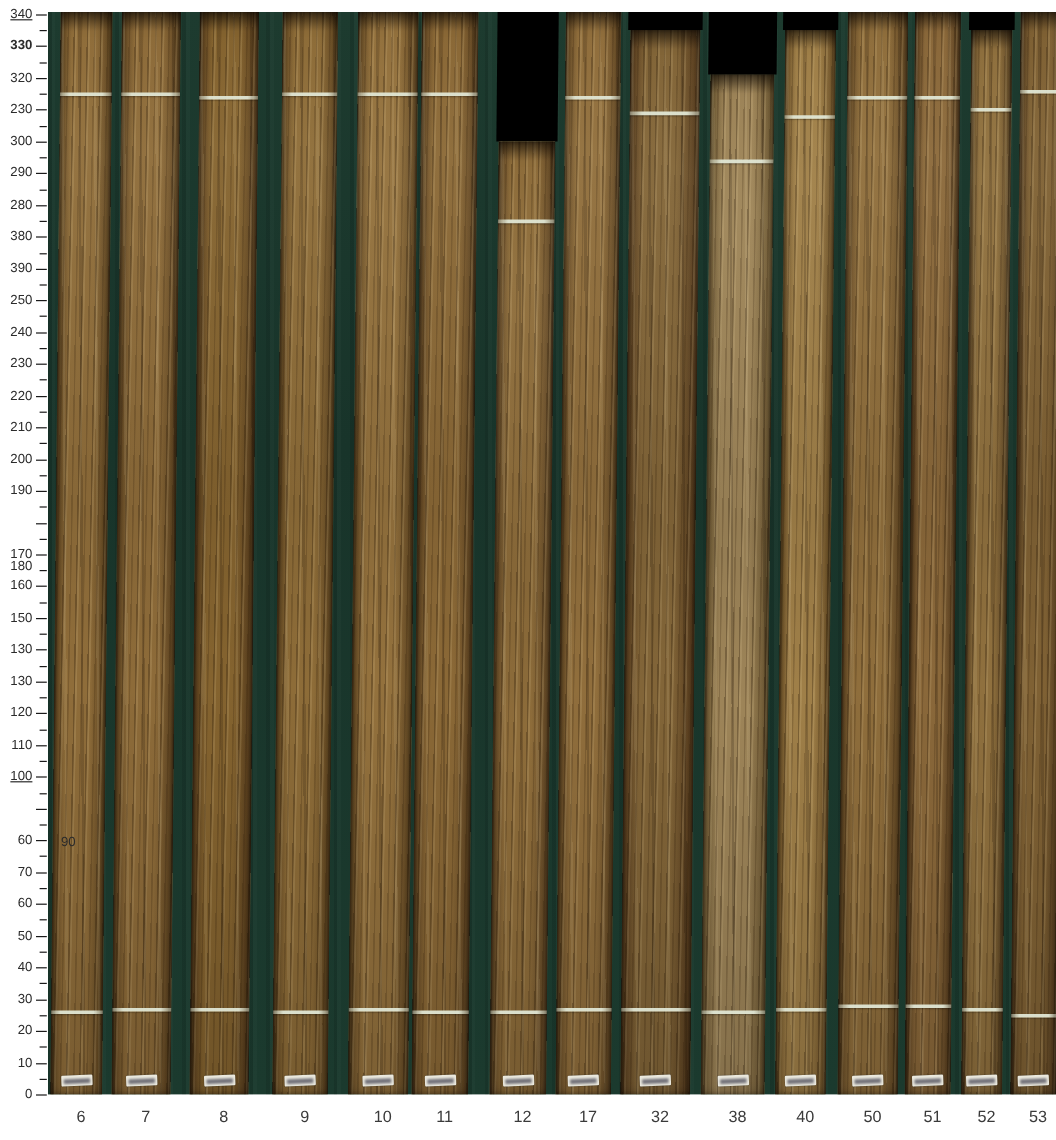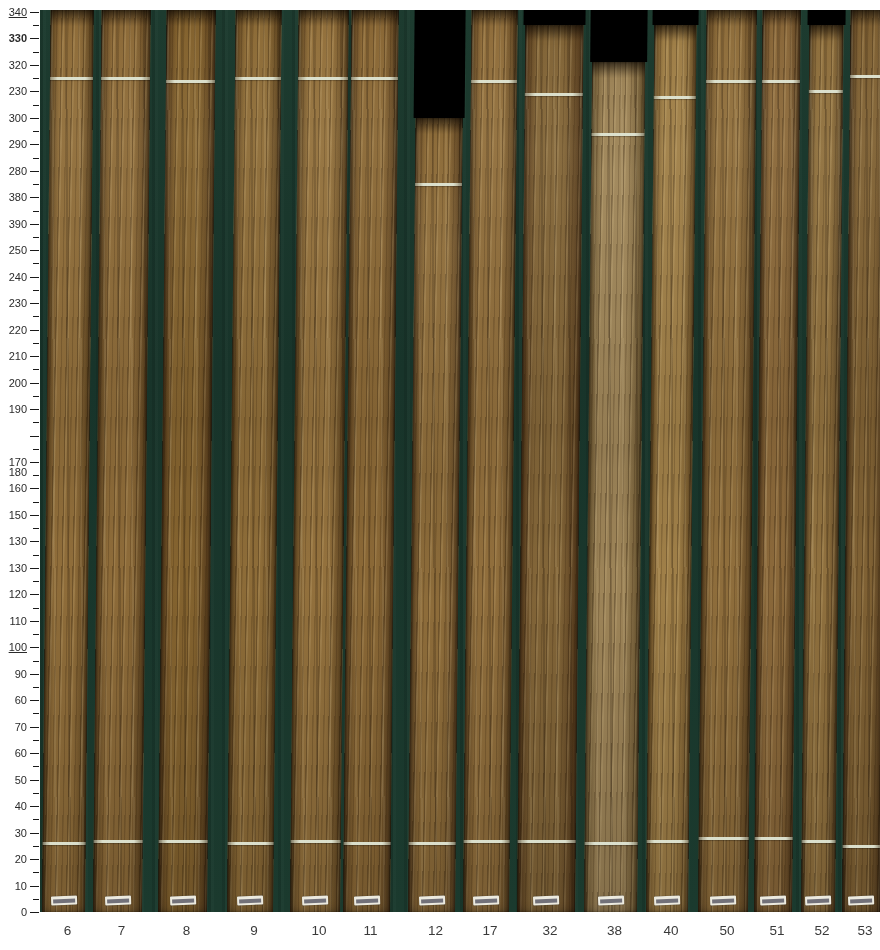--- a/index.html
+++ b/index.html
@@ -226,21 +226,21 @@
       <div class="ytick major" style="top: 753px;"></div>
       <div class="ylab" style="top: 747px;">60</div>
       <div class="ytick minor" style="top: 740px;"></div>
       <div class="ytick major" style="top: 727px;"></div>
       <div class="ylab" style="top: 721px;">70</div>
       <div class="ytick minor" style="top: 713px;"></div>
       <div class="ytick major" style="top: 700px;"></div>
       <div class="ylab" style="top: 694px;">60</div>
       <div class="ytick minor" style="top: 687px;"></div>
       <div class="ytick major" style="top: 674px;"></div>
-      <div class="ylab" style="top: 668px;">90</div>
+      <div class="ylab" style="top: 696px; padding-left: 36px;">90</div>
       <div class="ytick minor" style="top: 661px;"></div>
       <div class="ytick major" style="top: 647px;"></div>
       <div class="ylab" style="top: 641px; text-decoration: underline;">100</div>
       <div class="ytick minor" style="top: 634px;"></div>
       <div class="ytick major" style="top: 621px;"></div>
       <div class="ylab" style="top: 615px;">110</div>
       <div class="ytick minor" style="top: 608px;"></div>
       <div class="ytick major" style="top: 594px;"></div>
       <div class="ylab" style="top: 588px;">120</div>
       <div class="ytick minor" style="top: 581px;"></div>

